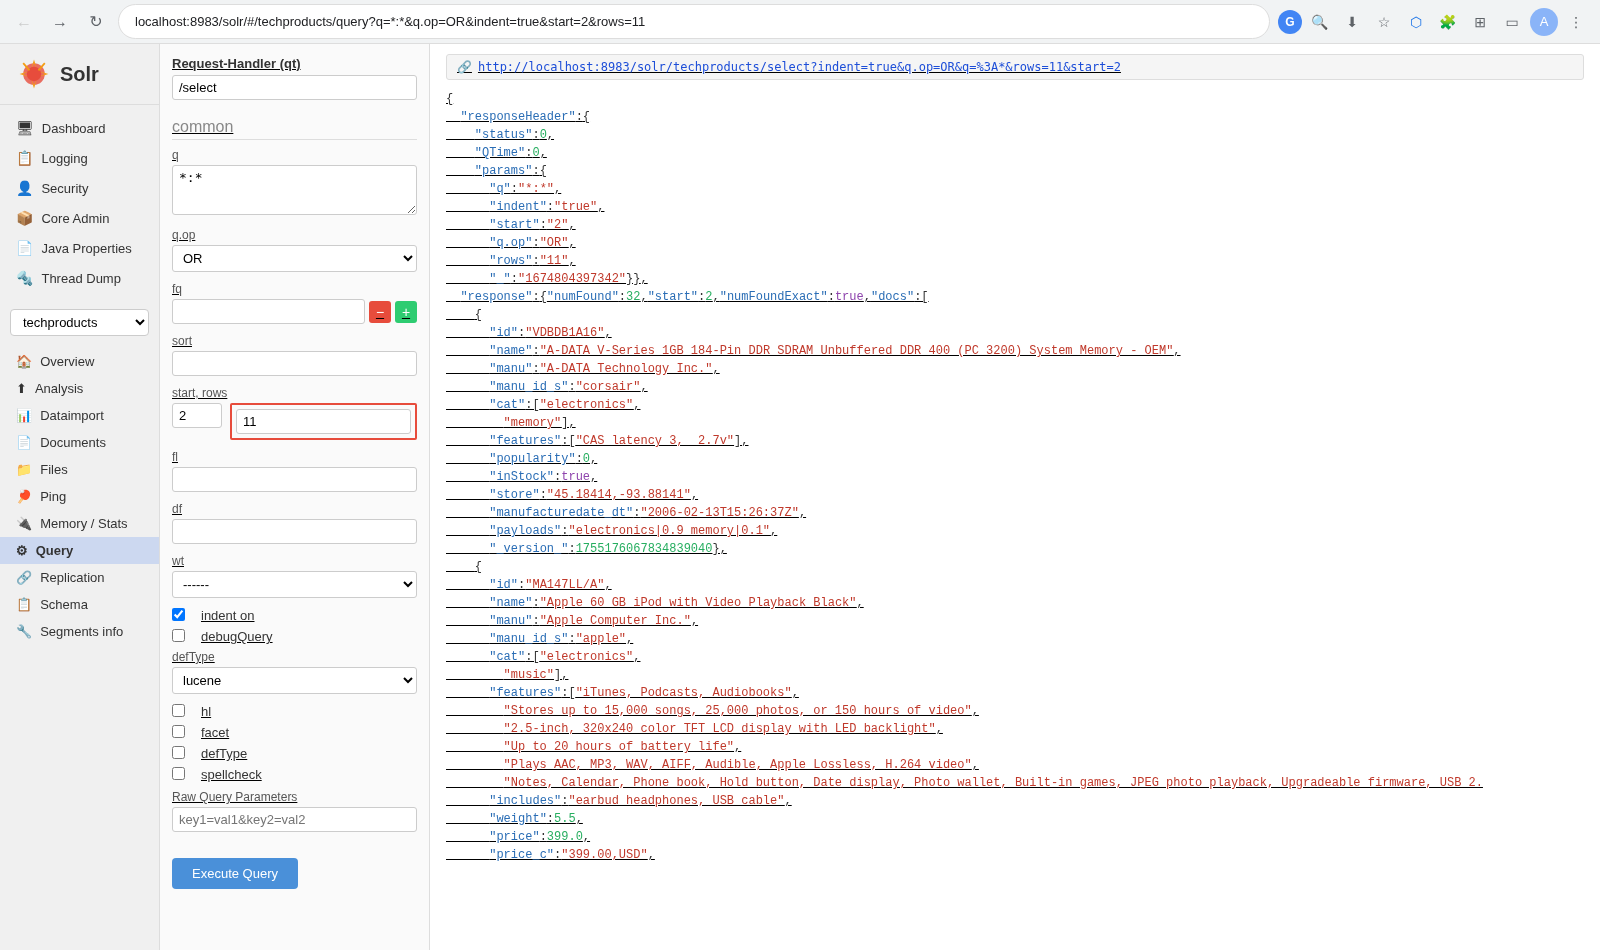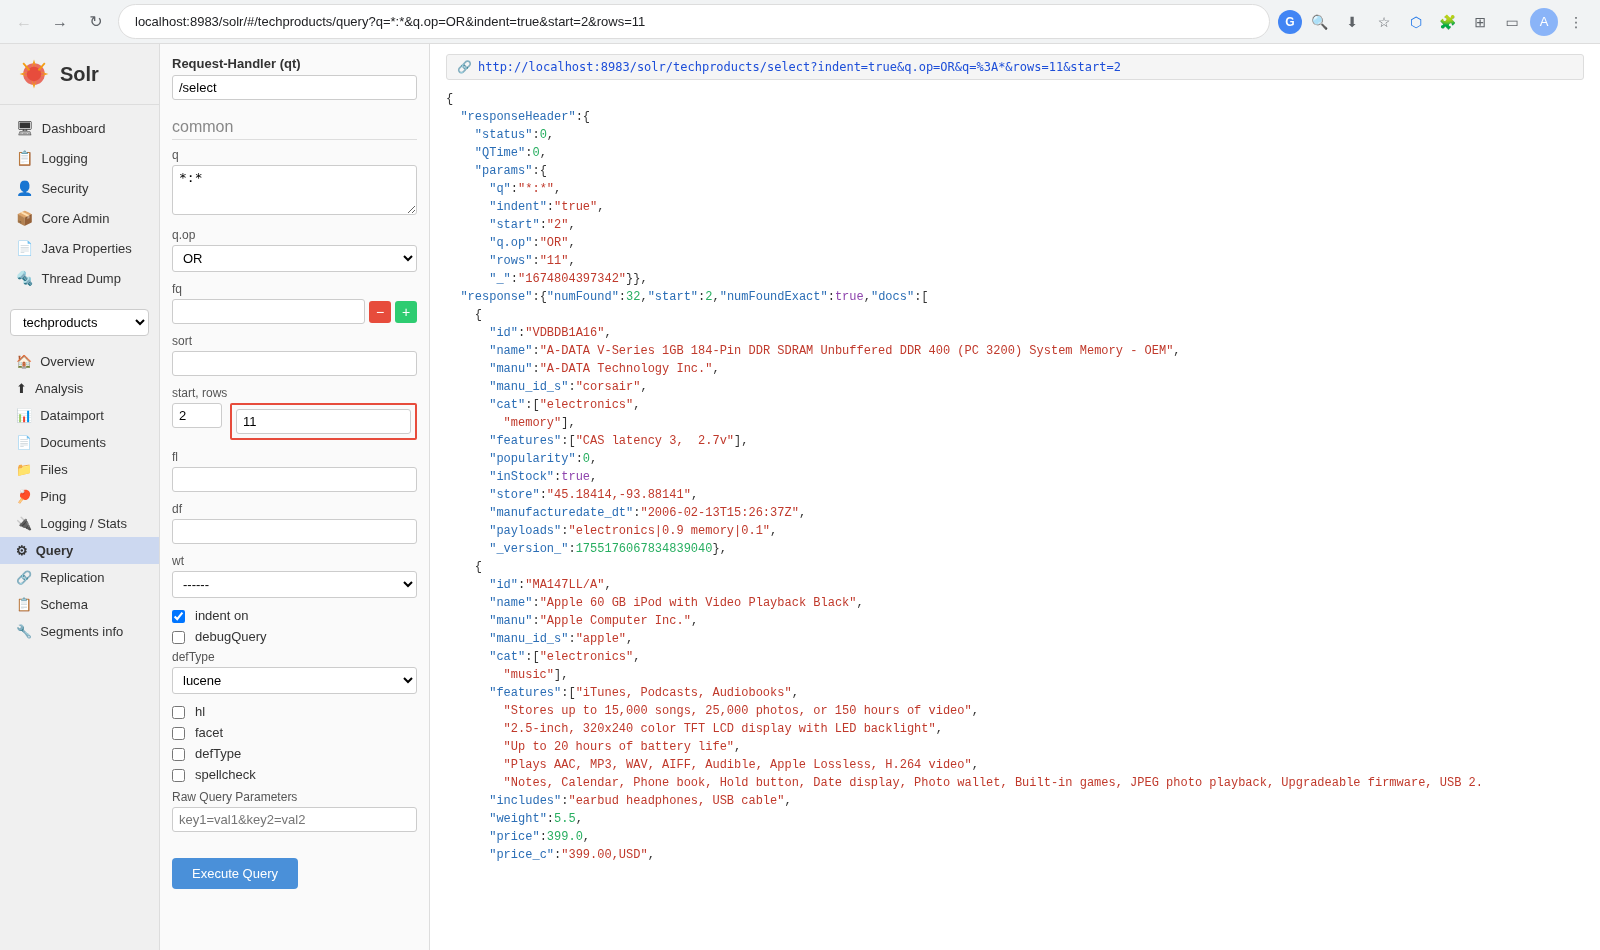--- a/index.html
+++ b/index.html
@@ -131,20 +131,21 @@
       flex-direction: column;
       overflow: hidden;
       background: white;
     }
 
     
     .query-panel {
       display: flex;
       flex: 1;
       overflow: hidden;
+      text-decoration: underline;
     }
 
     
     .form-panel {
       width: 270px;
       border-right: 1px solid #ddd;
       overflow-y: auto;
       padding: 12px;
       background: #fafafa;
     }
@@ -244,22 +245,22 @@
     }
     .rows-input {
       width: 100%;
       padding: 4px 6px;
       border: 1px solid #ccc;
       border-radius: 3px;
       font-size: 13px;
     }
     .checkbox-row {
       display: flex;
-      align-items: flex-end;
-      gap: 10px;
+      align-items: flex-start;
+      gap: 16px;
       margin-bottom: 6px;
     }
     .checkbox-row input { cursor: pointer; }
     .checkbox-label { font-size: 13px; color: #333; }
     .execute-btn {
       background: #4a90d9;
       color: white;
       border: none;
       border-radius: 4px;
       padding: 8px 20px;
@@ -404,21 +405,21 @@
       <div class="core-nav-item">
         <span>📁</span>
         <span>Files</span>
       </div>
       <div class="core-nav-item">
         <span>🏓</span>
         <span>Ping</span>
       </div>
       <div class="core-nav-item">
         <span>🔌</span>
-        <span>Logging / Stats</span>
+        <span>Memory / Stats</span>
       </div>
       <div class="core-nav-item active">
         <span>⚙</span>
         <span>Query</span>
       </div>
       <div class="core-nav-item">
         <span>🔗</span>
         <span>Replication</span>
       </div>
       <div class="core-nav-item">

